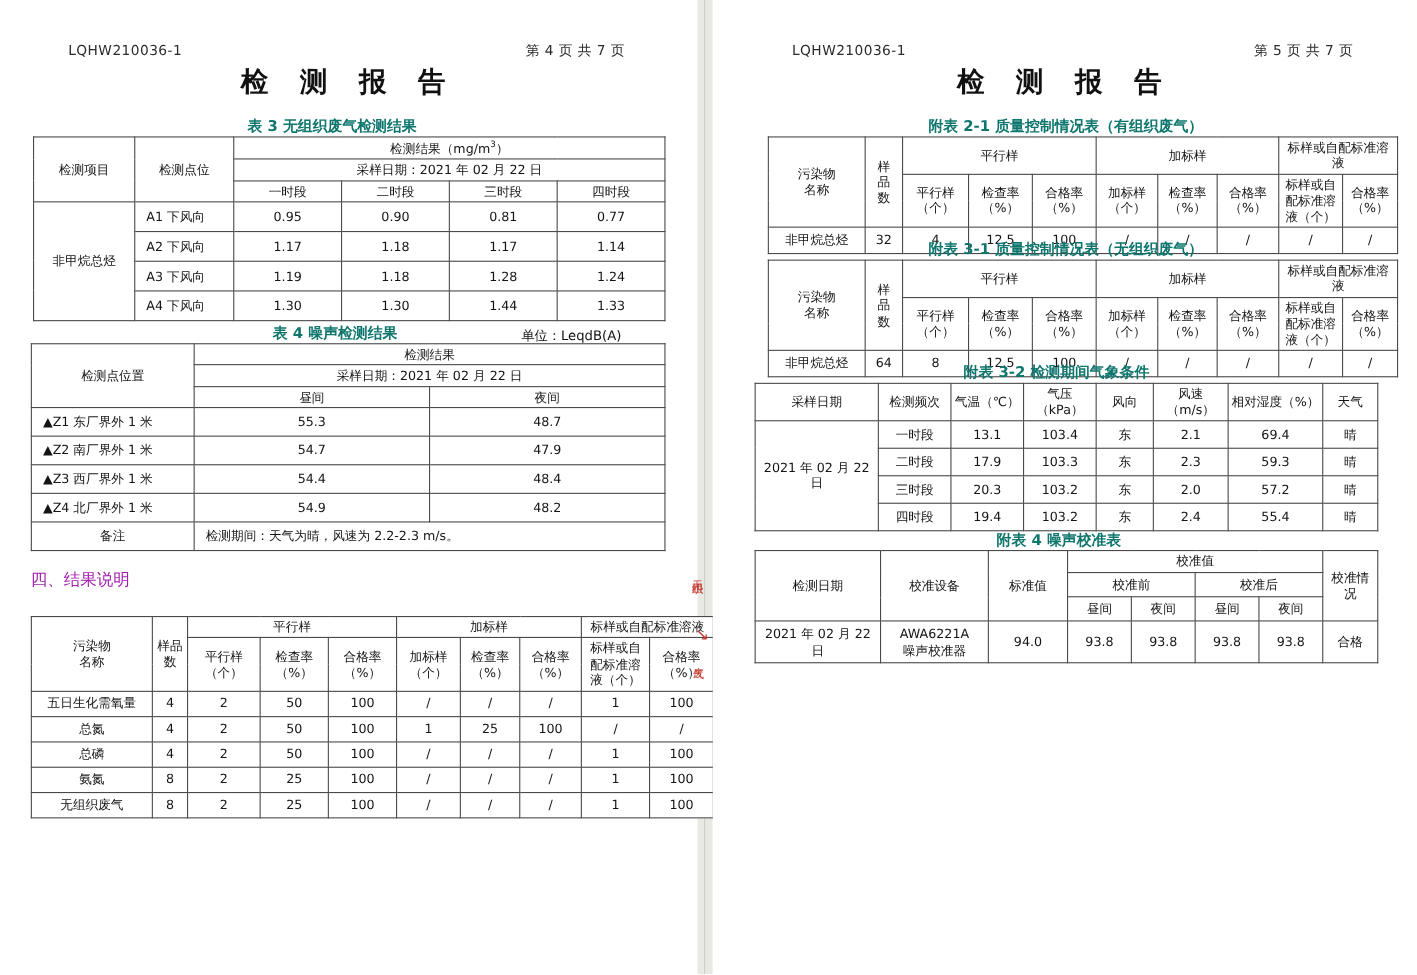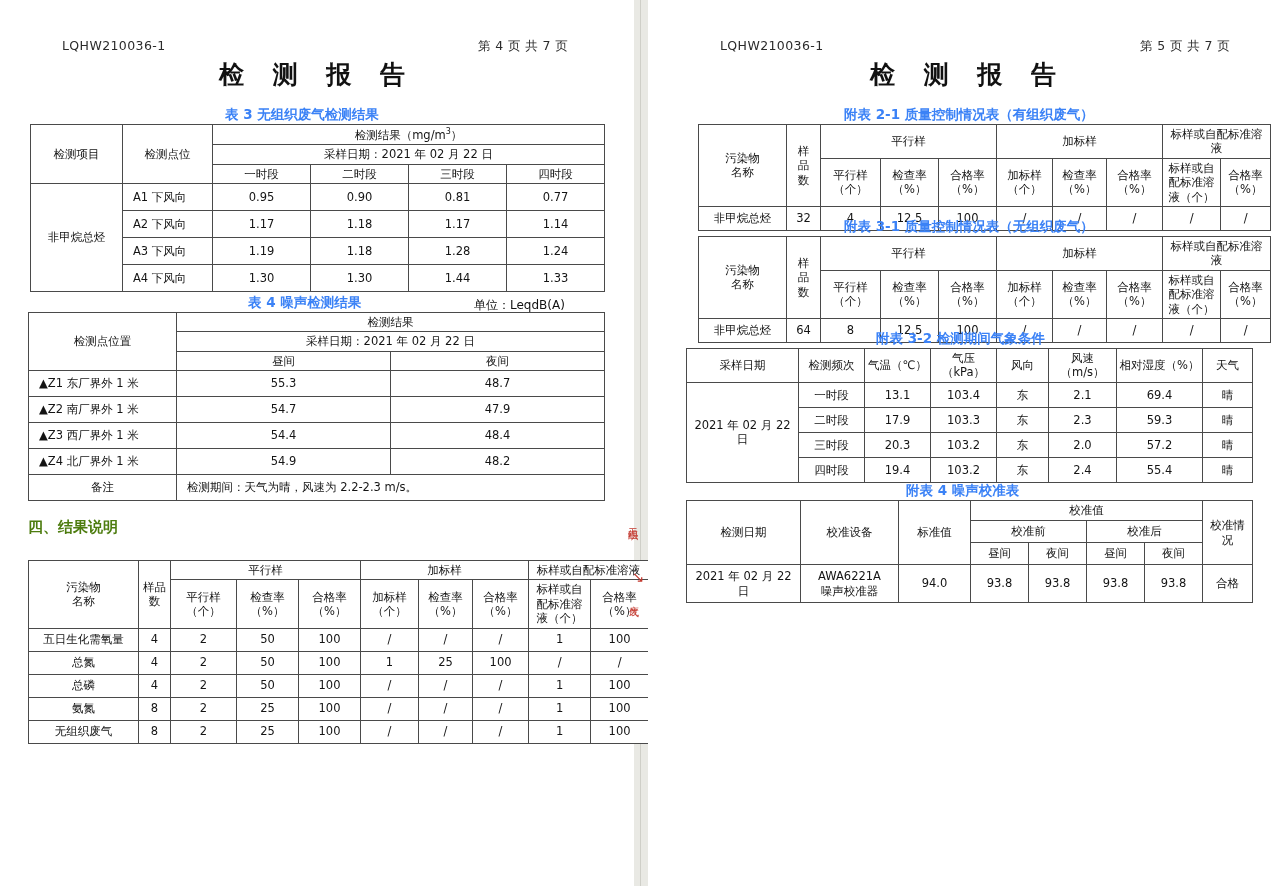--- a/index.html
+++ b/index.html
@@ -56,34 +56,34 @@
     font-size: 25px;
     font-weight: bold;
     letter-spacing: 10px;
     color: #111;
     font-family: "DejaVu Serif", "Liberation Serif", serif;
   }
   .tbl-title {
     position: absolute;
     font-size: 13.5px;
     font-weight: bold;
-    color: #3b82f6;
+    color: #0f766e;
     white-space: nowrap;
   }
   .unit-note {
     position: absolute;
     font-size: 12px;
     color: #111;
     white-space: nowrap;
   }
   .section-head {
     position: absolute;
     font-size: 15px;
-    font-weight: bold;
-    color: #4d7c0f;
+    font-weight: normal;
+    color: #a21caf;
     white-space: nowrap;
   }
 
   table.grid {
     position: absolute;
     border-collapse: collapse;
     background: #fff;
     table-layout: fixed;
   }
   table.grid td, table.grid th {

